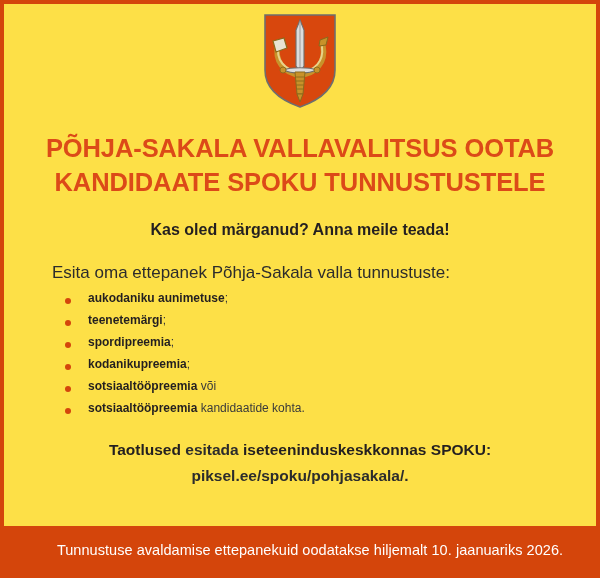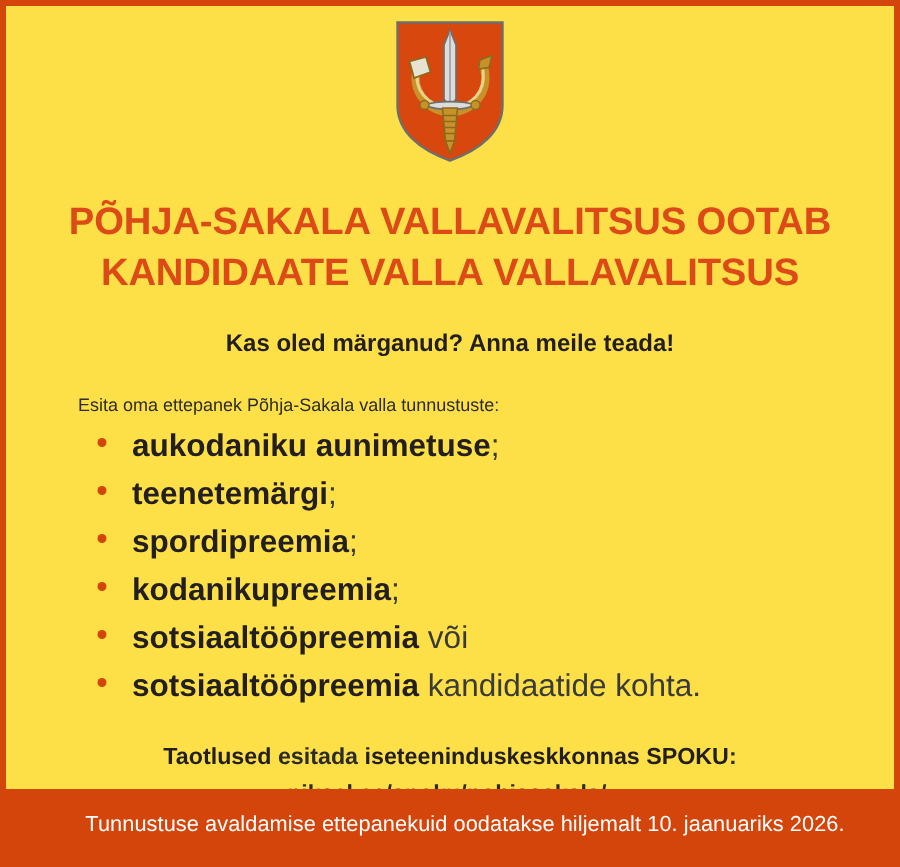--- a/index.html
+++ b/index.html
@@ -54,34 +54,34 @@
     font-weight: bold;
   }
 
   
   .body-block {
     margin: 24px 0 0 0;
     padding-left: 48px;
   }
   .intro {
     color: #2C2C2C;
-    font-size: 12px;
+    font-size: 17px;
     font-weight: normal;
     margin: 0;
   }
   .bullets {
     list-style: none;
     margin: 9px 0 0 0;
     padding: 0 0 0 8px;
   }
   .bullets li {
     position: relative;
     padding-left: 28px;
     margin-bottom: 8.5px;
-    font-size: 21px;
+    font-size: 12px;
     color: #2C2C2C;
     line-height: 1.12;
   }
   .bullets li .dot {
     position: absolute;
     left: 5px;
     top: 6px;
     width: 6px;
     height: 6px;
     border-radius: 50%;
@@ -156,21 +156,21 @@
 
       <path d="M33 60 L43 60 L41 82 L35 82 Z" fill="#C8922A" stroke="#8A6A1C" stroke-width="1"></path>
       <path d="M33.6 65 H42.4 M33.9 69 H42.1 M34.3 73 H41.7 M34.7 77 H41.3" stroke="#8A6A1C" stroke-width="0.9"></path>
 
       <path d="M35 82 L41 82 L38 90 Z" fill="#C8922A" stroke="#8A6A1C" stroke-width="1"></path>
     </svg>
   </div>
 
   <h1 class="title">
     <span class="line">PÕHJA-SAKALA VALLAVALITSUS OOTAB</span>
-    <span class="line">KANDIDAATE VALLA VALLAVALITSUS</span>
+    <span class="line">KANDIDAATE SPOKU TUNNUSTUSTELE</span>
   </h1>
 
   <div class="subtitle">Kas oled märganud? Anna meile teada!</div>
 
   <div class="body-block">
     <p class="intro">Esita oma ettepanek Põhja-Sakala valla tunnustuste:</p>
 
     <ul class="bullets">
       <li>
         <span class="dot"></span>

